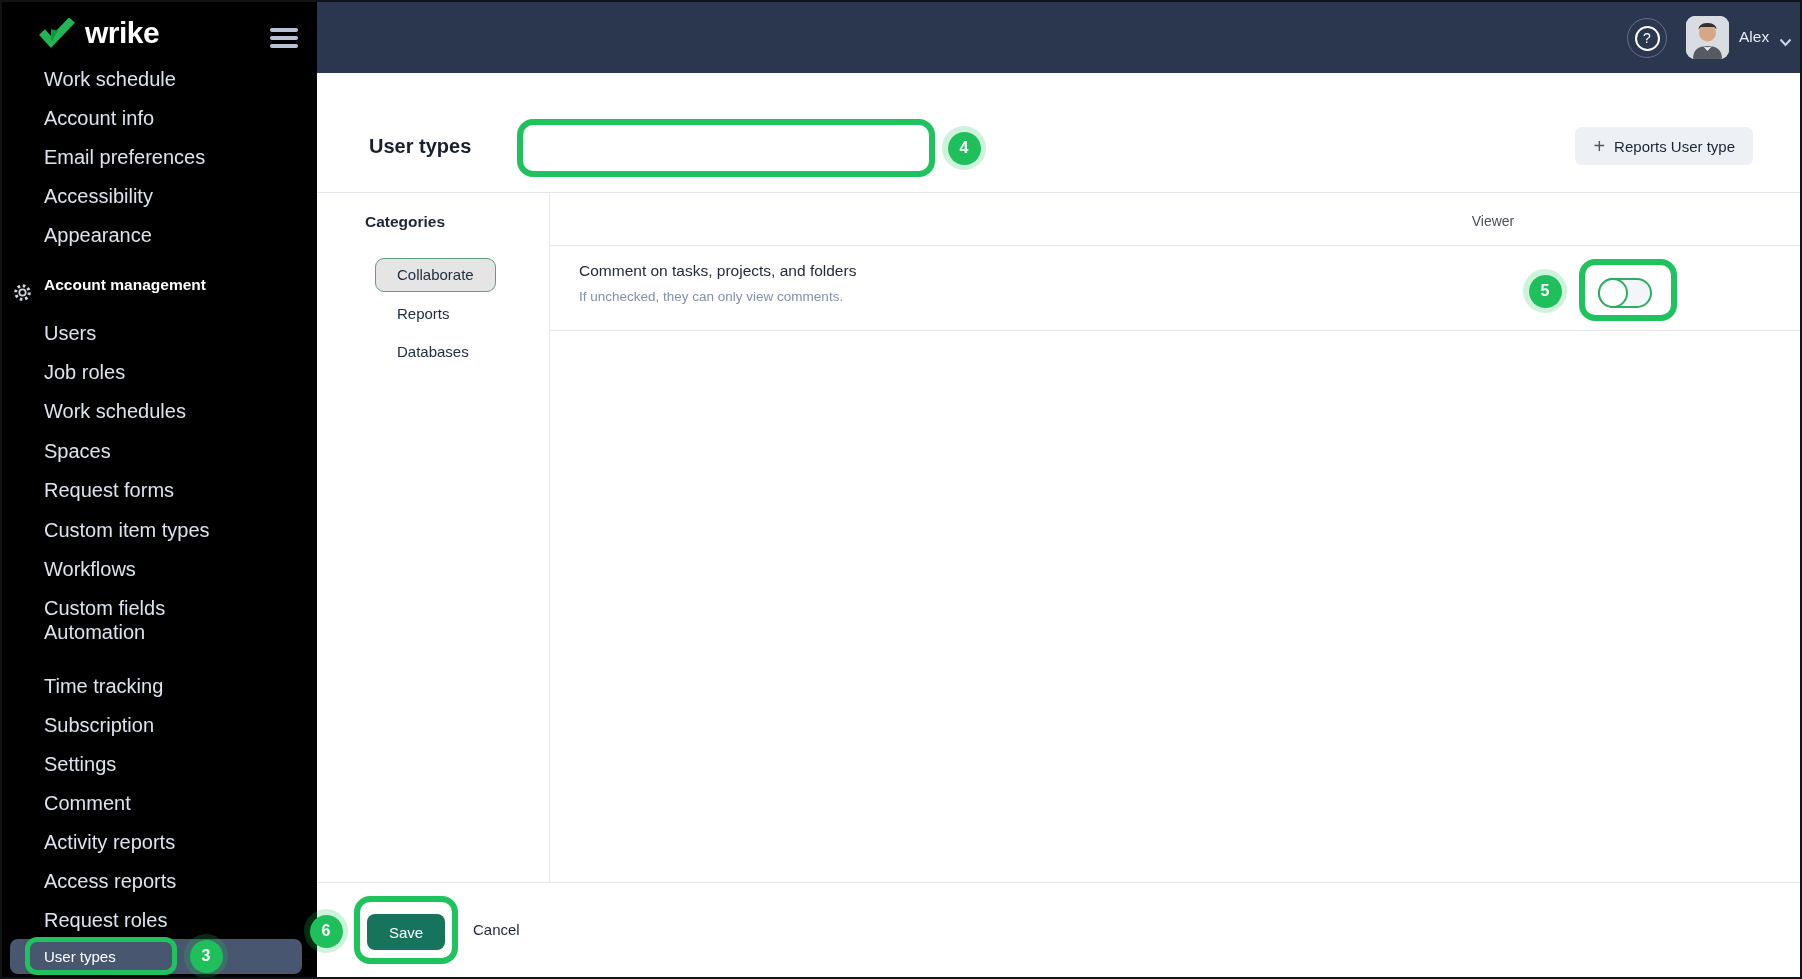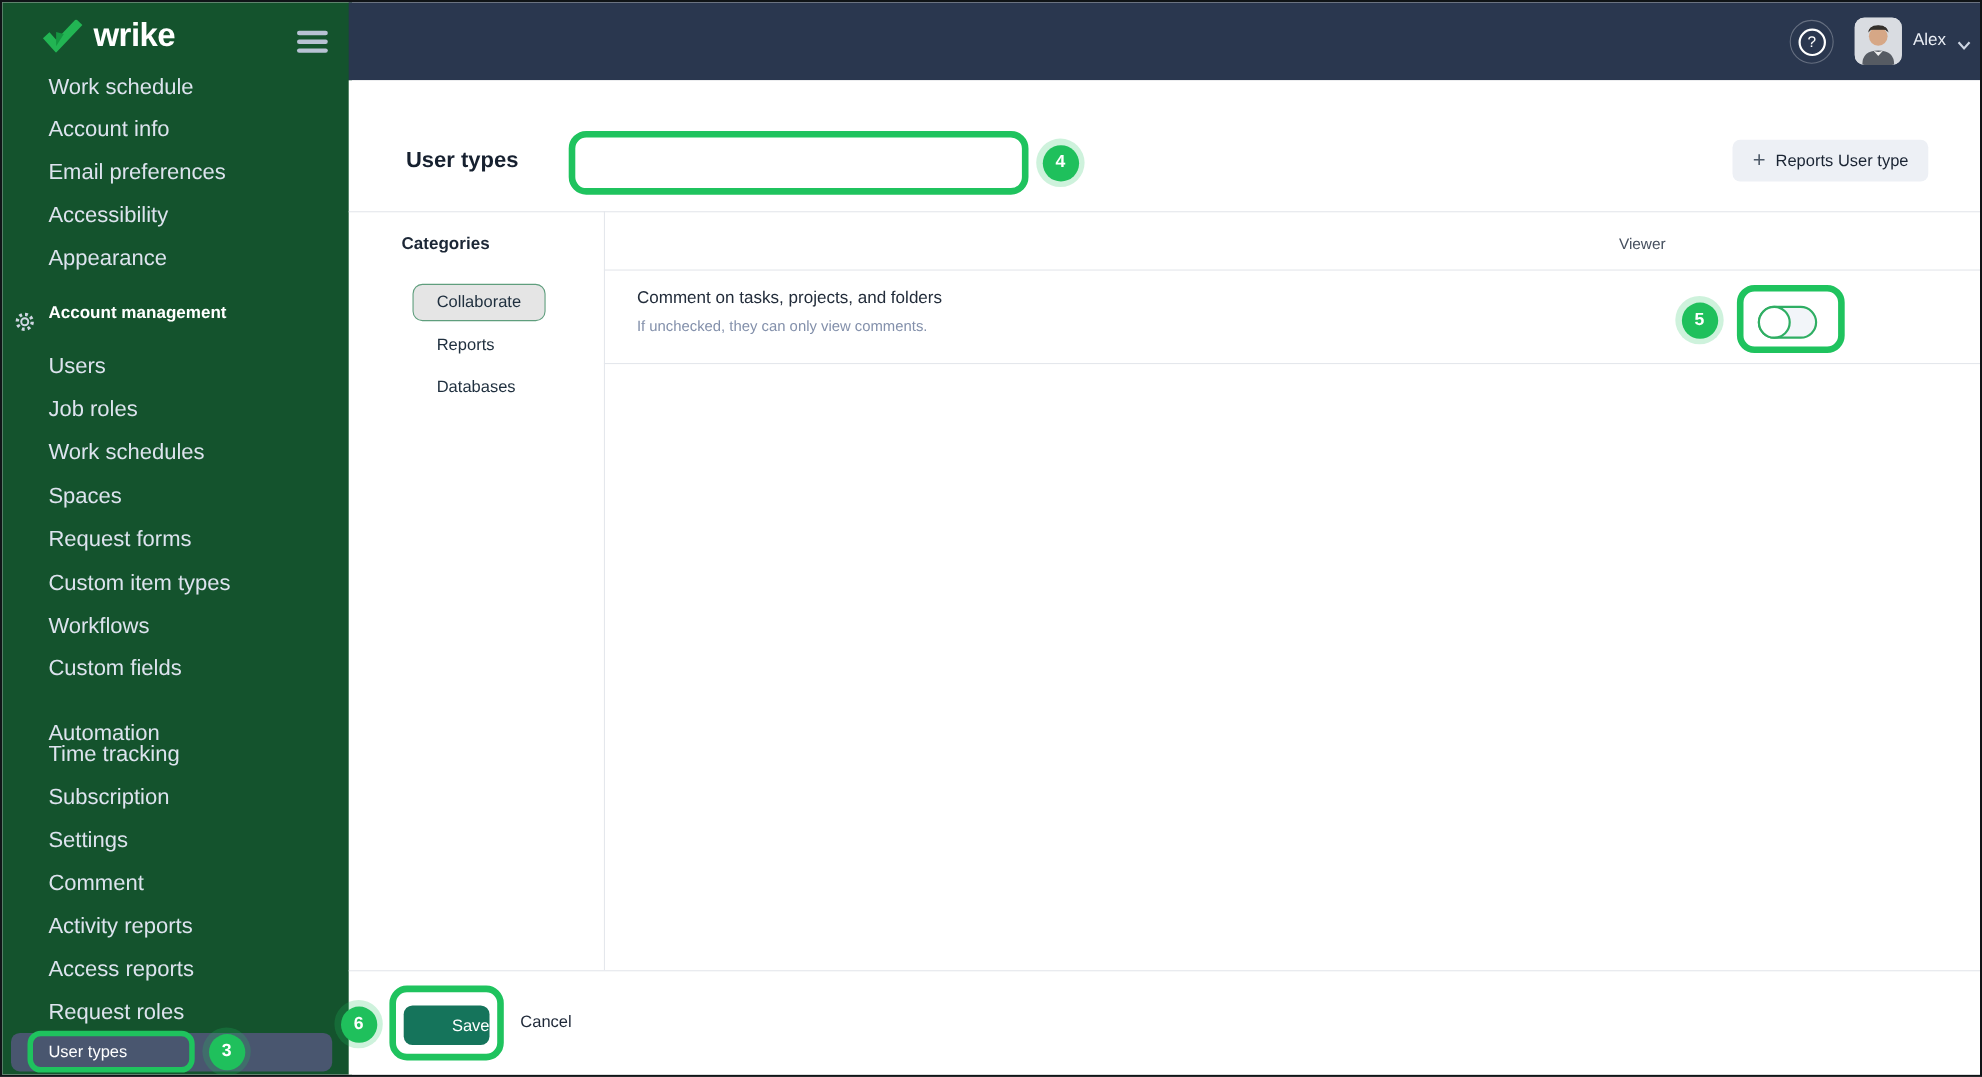--- a/index.html
+++ b/index.html
@@ -1,20 +1,20 @@
 <!DOCTYPE html>
 <html><head>
 <meta charset="utf-8">
 <style>
   * { margin:0; padding:0; box-sizing:border-box; }
   body { background:#e8e8e8; font-family:"Liberation Sans",sans-serif; }
   .screen{position:relative;width:1802px;height:979px;background:#fff;border:2px solid #101417;overflow:hidden;}
 
   
-  .sidebar{position:absolute;left:0;top:0;width:318px;height:100%;background:#14532d;}
+  .sidebar{position:absolute;left:0;top:0;width:318px;height:100%;background:#000000;}
   .topbar{position:absolute;left:315px;top:0;right:0;height:71px;background:#2a374f;}
 
   .logo{position:absolute;left:36px;top:14px;display:flex;align-items:center;gap:9px;}
   .logo-text{color:#fff;font-size:30px;font-weight:bold;letter-spacing:-0.5px;}
   .burger{position:absolute;left:268px;top:26px;width:28px;cursor:pointer;}
   .burger div{height:3.5px;background:#b8c2d4;border-radius:2px;margin-bottom:4.5px;}
 
   .sitem{position:absolute;left:42px;height:22px;line-height:22px;font-size:20px;color:#dde3ee;cursor:pointer;white-space:nowrap;}
   .ssection{position:absolute;left:42px;height:22px;line-height:22px;font-size:15.5px;font-weight:bold;color:#fff;white-space:nowrap;}
   .gear{position:absolute;left:11px;top:281px;}
@@ -45,21 +45,21 @@
   .col-head{position:absolute;left:1126px;top:140px;width:100px;text-align:center;font-size:14px;color:#46505f;}
   .thead-line{position:absolute;left:232px;right:0;top:172px;height:1px;background:#e4e7ec;}
   .row-line{position:absolute;left:232px;right:0;top:257px;height:1px;background:#e4e7ec;}
   .row-title{position:absolute;left:262px;top:189px;font-size:15.5px;color:#222c3a;}
   .row-sub{position:absolute;left:262px;top:216px;font-size:13.5px;color:#8390ab;}
 
   .toggle{position:absolute;left:1281px;top:205px;width:54px;height:30px;border:2px solid #2fae63;border-radius:16px;background:#f2f5f9;cursor:pointer;}
   .knob{position:absolute;left:-2px;top:-2px;width:30px;height:30px;border:2px solid #2fae63;border-radius:50%;background:#fff;}
 
   .foot-line{position:absolute;left:0;right:0;top:809px;height:1px;background:#e4e7ec;}
-  .save-btn{position:absolute;left:50px;top:841px;width:78px;height:36px;background:#15745b;border:none;border-radius:8px;color:#fff;font-size:15px;font-family:"Liberation Sans",sans-serif;cursor:pointer;text-align:right;}
+  .save-btn{position:absolute;left:50px;top:841px;width:78px;height:36px;background:#15745b;border:none;border-radius:8px;color:#fff;font-size:15px;font-family:"Liberation Sans",sans-serif;cursor:pointer;}
   .cancel-btn{position:absolute;left:156px;top:848px;font-size:15px;color:#1d2737;cursor:pointer;}
 
   
   .ann{position:absolute;border:6px solid #1fc35e;border-radius:16px;pointer-events:none;}
   .ann-tabs{left:515px;top:117px;width:418px;height:58px;}
   .ann-toggle{left:1577px;top:257px;width:98px;height:62px;}
   .ann-save{left:352px;top:894px;width:104px;height:68px;}
   .ann-usertypes{left:23px;top:935px;width:152px;height:38px;border-width:5px;border-radius:12px;}
   .badge{position:absolute;width:44px;height:44px;border-radius:50%;background:rgba(34,197,94,.22);display:flex;align-items:center;justify-content:center;pointer-events:none;}
   .badge .bi{width:33px;height:33px;border-radius:50%;background:#1fc05c;color:#fff;font-size:16px;font-weight:bold;display:flex;align-items:center;justify-content:center;}
@@ -99,21 +99,21 @@
     <div class="ssection" style="top:272px">Account management</div>
 
     <div class="sitem" style="top:320px">Users</div>
     <div class="sitem" style="top:359px">Job roles</div>
     <div class="sitem" style="top:398px">Work schedules</div>
     <div class="sitem" style="top:438px">Spaces</div>
     <div class="sitem" style="top:477px">Request forms</div>
     <div class="sitem" style="top:517px">Custom item types</div>
     <div class="sitem" style="top:556px">Workflows</div>
     <div class="sitem" style="top:595px">Custom fields</div>
-    <div class="sitem" style="top:654px">Automation</div>
+    <div class="sitem" style="top:619px">Automation</div>
     <div class="sitem" style="top:673px">Time tracking</div>
     <div class="sitem" style="top:712px">Subscription</div>
     <div class="sitem" style="top:751px">Settings</div>
     <div class="sitem" style="top:790px">Comment</div>
     <div class="sitem" style="top:829px">Activity reports</div>
     <div class="sitem" style="top:868px">Access reports</div>
     <div class="sitem" style="top:907px">Request roles</div>
 
     <div class="sel-row">
       <span class="lbl">User types</span>

